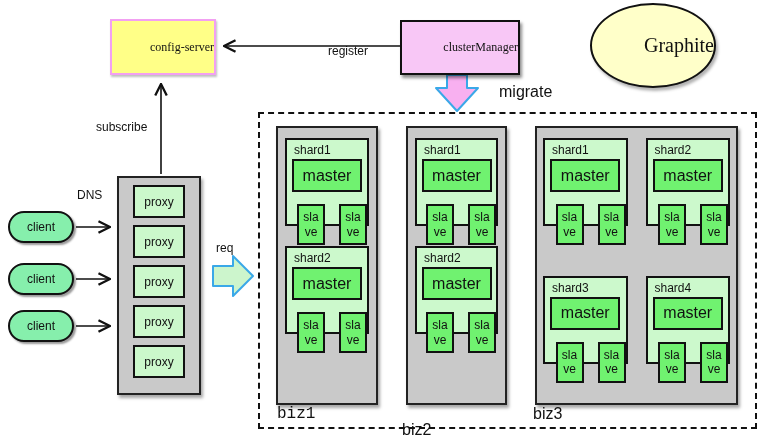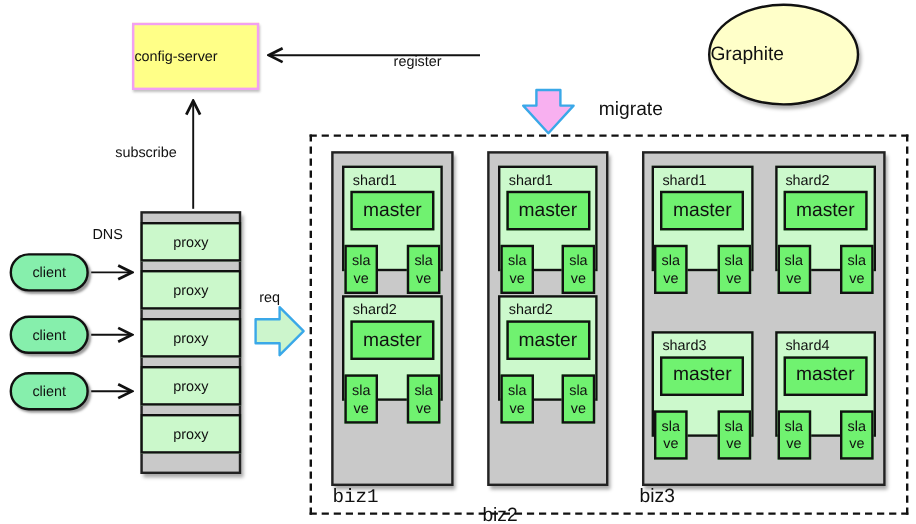--- a/index.html
+++ b/index.html
@@ -1,66 +1,66 @@
 <!DOCTYPE html>
 <html><head>
 <meta charset="utf-8">
 <style>
   html,body{margin:0;padding:0;background:#ffffff;}
   body{font-family:"Liberation Sans",sans-serif;color:#111;}
   .canvas{position:relative;width:763px;height:437px;background:#fff;overflow:hidden;}
   .canvas *{box-sizing:border-box;}
   svg.connectors{position:absolute;left:0;top:0;width:763px;height:437px;z-index:1;}
 
-  .node{position:absolute;display:flex;align-items:center;justify-content:flex-start;
-        font-size:12px;z-index:2;}
+  .node{position:absolute;display:flex;align-items:center;justify-content:flex-end;
+        font-size:12px;z-index:2;font-family:Liberation Serif, serif;}
   .config{left:110px;top:19px;width:106px;height:56px;background:#ffff87;
           border:2px solid #f2a0f2;box-shadow:1px 2px 2px rgba(0,0,0,.25);}
   .cluster-manager{left:400px;top:20px;width:120px;height:55px;background:#f8c7f6;
           border:2px solid #111;box-shadow:2px 3px 3px rgba(0,0,0,.45);}
   .graphite{left:590px;top:3px;width:126px;height:85px;background:#ffffc9;
-          border:2px solid #111;border-radius:50%;font-size:16px;
+          border:2px solid #111;border-radius:50%;font-size:20px;
           box-shadow:2px 3px 3px rgba(0,0,0,.30);}
 
   .edge-label{position:absolute;font-size:12px;z-index:3;white-space:nowrap;}
   .lbl-register{left:328px;top:44px;}
   .lbl-subscribe{left:96px;top:120px;}
   .lbl-migrate{left:479px;top:83px;font-size:16px;margin-left:20px;}
   .lbl-dns{left:77px;top:188px;}
   .lbl-req{left:216px;top:241px;}
 
   .client{position:absolute;left:8px;width:66px;height:32px;background:#86efac;
           border:2px solid #111;border-radius:16px;display:flex;align-items:center;
           justify-content:center;font-size:12px;z-index:2;
           box-shadow:2px 2px 2px rgba(0,0,0,.40);}
   .client.c1{top:211px;} .client.c2{top:263px;} .client.c3{top:310px;}
 
   .proxy-stack{position:absolute;left:117px;top:176px;width:84px;height:219px;
           background:#c9c9c9;border:2px solid #222;z-index:2;display:flex;
           flex-direction:column;align-items:center;gap:7px;padding-top:7px;
           box-shadow:2px 3px 3px rgba(0,0,0,.35);}
-  .proxy{width:84px;height:33px;background:#cbf8cb;border:2px solid #111;
+  .proxy{width:52px;height:33px;background:#cbf8cb;border:2px solid #111;
           display:flex;align-items:center;justify-content:center;font-size:12px;flex:none;}
 
   .zone{position:absolute;left:258px;top:112px;width:499px;height:317px;
           border:2px dashed #111;z-index:1;}
 
   .biz{position:absolute;top:126px;height:279px;background:#c9c9c9;border:2px solid #222;
           z-index:2;box-shadow:2px 3px 3px rgba(0,0,0,.35);}
   .biz.col{display:flex;flex-direction:column;gap:20px;padding:10px 7px;}
   .biz1{left:276px;width:102px;}
   .biz2{left:406px;width:101px;}
   .biz3{left:535px;width:203px;display:grid;grid-template-columns:1fr 1fr;
           column-gap:18px;row-gap:20px;padding:10px 6px;}
 
   .shard{height:88px;background:#ccf9cc;border:2px solid #111;padding-top:3px;flex:none;}
   .shard-label{margin-left:7px;font-size:12px;}
   .master{width:70px;height:33px;margin:2px auto 0;background:#70f270;border:2px solid #111;
           display:flex;align-items:center;justify-content:center;font-size:16px;}
-  .slaves{margin-top:12px;display:flex;justify-content:space-between;gap:14px;}
+  .slaves{margin-top:12px;display:flex;justify-content:flex-end;gap:14px;}
   .slave{width:28px;height:41px;background:#70f270;border:2px solid #111;display:flex;
           align-items:center;justify-content:center;text-align:center;font-size:12px;
           line-height:1.2;white-space:pre-line;}
 
   .biz-label{position:absolute;top:405px;font-size:16px;z-index:3;}
   .lbl-biz1{left:277px;font-family:Liberation Mono, monospace;} .lbl-biz2{left:402px;margin-top:16px;} .lbl-biz3{left:533px;}
 </style>
 </head>
 <body>
 
@@ -77,20 +77,23 @@
     <line x1="76" y1="227" x2="110" y2="227" stroke="#111" stroke-width="1.6" marker-end="url(#ah)"></line>
     <line x1="76" y1="279" x2="110" y2="279" stroke="#111" stroke-width="1.6" marker-end="url(#ah)"></line>
     <line x1="76" y1="326" x2="110" y2="326" stroke="#111" stroke-width="1.6" marker-end="url(#ah)"></line>
     <polygon points="447,75 467,75 467,88 478,88 457,111 436,88 447,88" fill="#f8b0f0" stroke="#3aa8e8" stroke-width="2" stroke-linejoin="round"></polygon>
     <polygon points="213,266 233,266 233,256 253,276 233,296 233,286 213,286" fill="#ccf5cc" stroke="#3aa8e8" stroke-width="2" stroke-linejoin="round"></polygon>
   </svg>
 
   <div class="node config">
     <span>config-server</span>
   </div>
+  <div class="node cluster-manager">
+    <span>clusterManager</span>
+  </div>
   <div class="node graphite">
     <span>Graphite</span>
   </div>
 
   <div class="edge-label lbl-register">register</div>
   <div class="edge-label lbl-subscribe">subscribe</div>
   <div class="edge-label lbl-migrate">migrate</div>
   <div class="edge-label lbl-dns">DNS</div>
   <div class="edge-label lbl-req">req</div>
 

